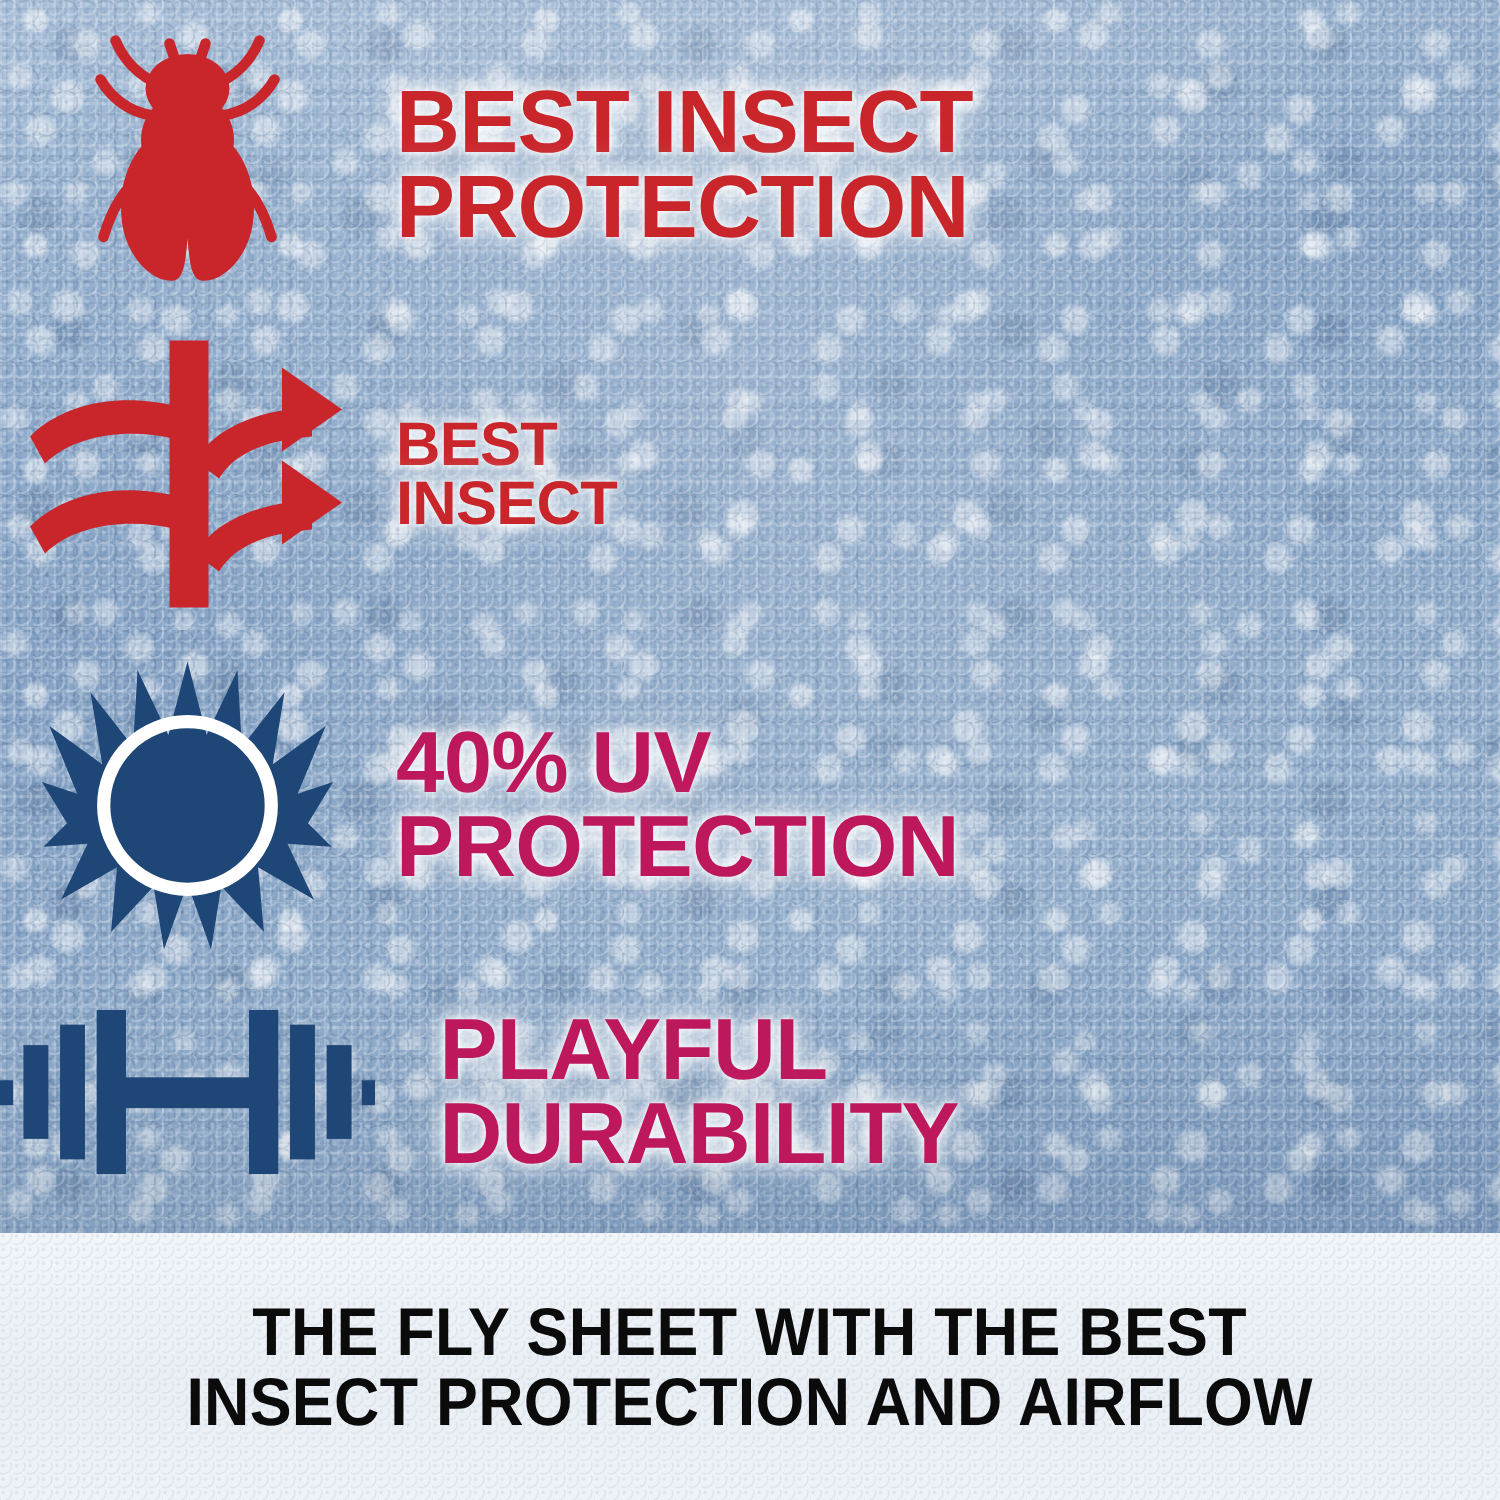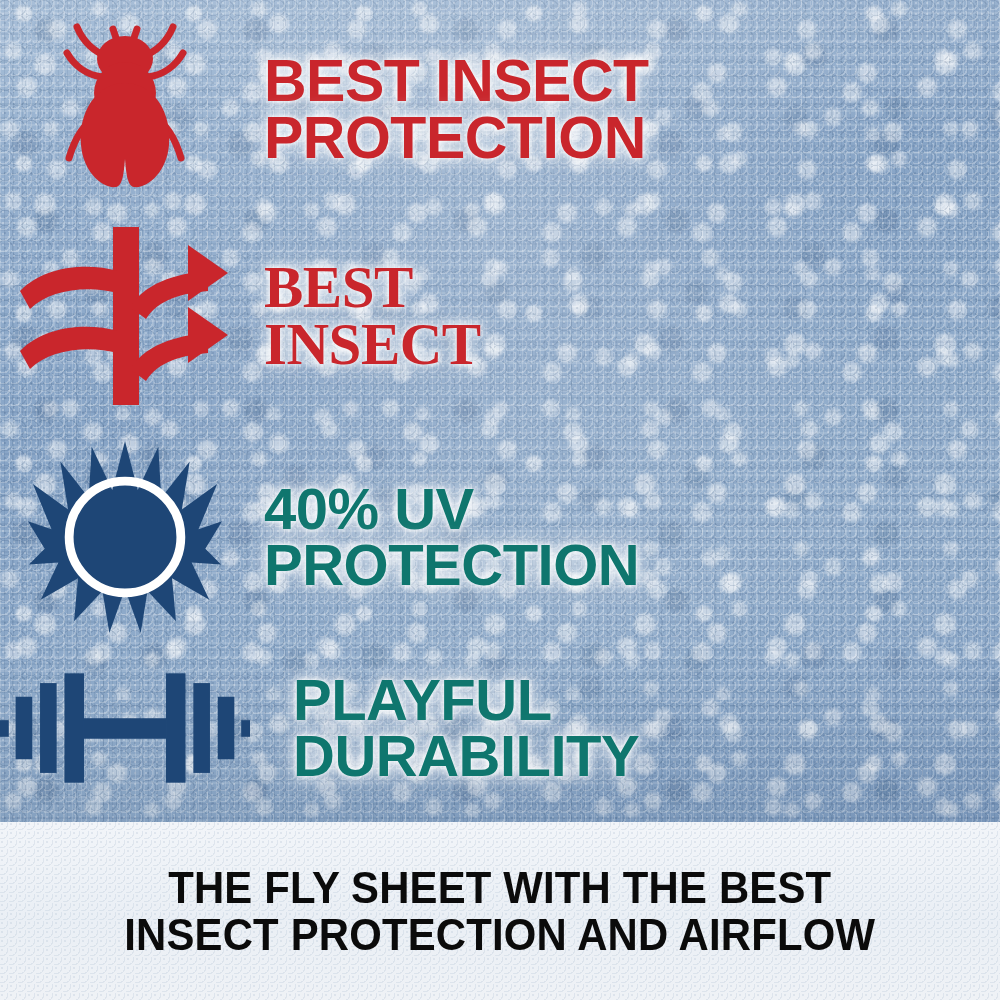--- a/index.html
+++ b/index.html
@@ -89,30 +89,30 @@
     line-height:.96;
     letter-spacing:-0.5px;
     text-shadow:
        0 0 5px rgba(255,255,255,.95),
        0 0 11px rgba(255,255,255,.85),
        0 0 19px rgba(255,255,255,.62),
        0 0 28px rgba(255,255,255,.42);
   }
   .feature-text .ln{display:block;white-space:nowrap;}
   .red{color:#C9262C;}
-  .navy{color:#0f766e;}
+  .navy{color:#be185d;}
 
   
   #row-1{left:0;  top:10px;  width:1000px;height:200px;}
   #row-2{left:0;  top:212px; width:1000px;height:208px;}
   #row-3{left:0;  top:432px; width:1000px;height:210px;}
   #row-4{left:0;  top:645px; width:1000px;height:165px;}
 
   #row-1 .feature-text{font-size:59px;}
-  #row-2 .feature-text{font-size:59px;font-family:Liberation Serif, serif;}
+  #row-2 .feature-text{font-size:41px;}
   #row-3 .feature-text{font-size:58px;}
   #row-4 .feature-text{font-size:58px;margin-left:29px;}
 
   .icon-svg{display:block;}
 
   
   .caption-bar{
     position:absolute;left:0;top:822px;width:1000px;height:178px;
     background-color:#EDF1F6;
     background-image:

